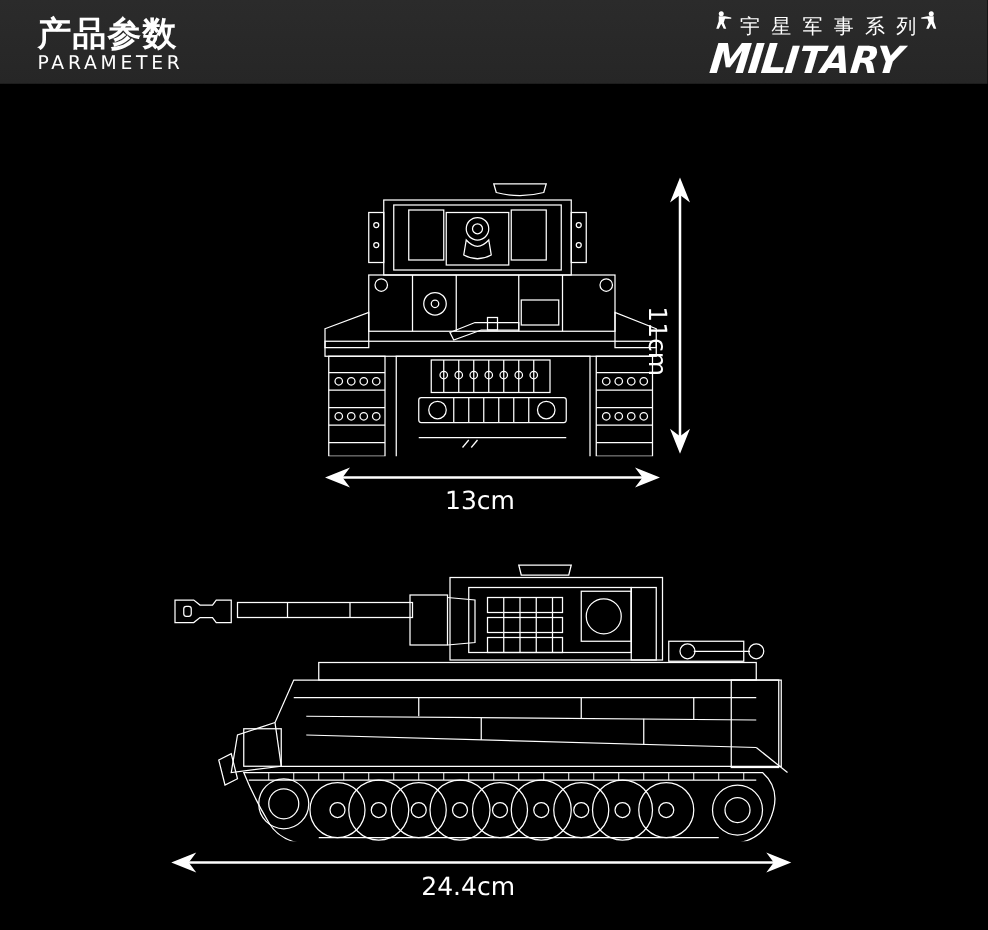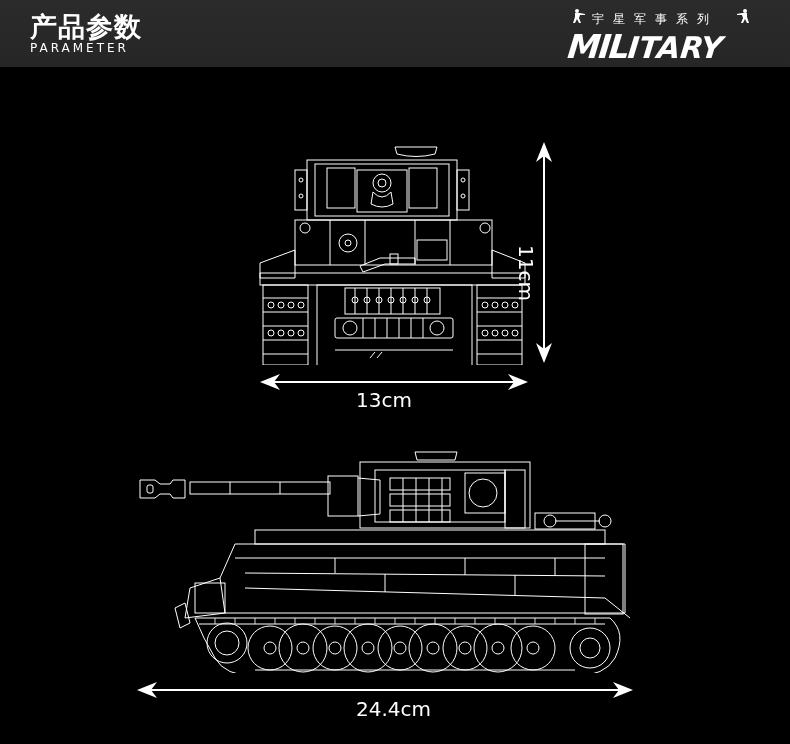--- a/index.html
+++ b/index.html
@@ -1,21 +1,21 @@
 <!DOCTYPE html>
 <html><head>
 <meta charset="utf-8">
 <style>
   html, body { margin: 0; padding: 0; background: #000; }
   body { width: 790px; height: 744px; position: relative; overflow: hidden; font-family: "DejaVu Sans", sans-serif; color: #fff; }
   .header { position: absolute; left: 0; top: 0; width: 790px; height: 67px; background: linear-gradient(180deg, #2b2b2b 0%, #262626 100%); }
   .title-cn { position: absolute; left: 30px; top: 9px; font-size: 27px; font-weight: bold; letter-spacing: 1px; color: #fff; }
-  .title-en { position: absolute; left: 30px; top: 41px; font-size: 12px; letter-spacing: 3px; color: #fff; font-family: "DejaVu Sans", sans-serif; }
+  .title-en { position: absolute; left: 30px; top: 41px; font-size: 15px; letter-spacing: 3px; color: #fff; font-family: "DejaVu Sans", sans-serif; }
   .logo { position: absolute; left: 566px; top: 6px; width: 192px; height: 56px; }
-  .logo-series { position: absolute; left: 26px; top: 5px; font-size: 12px; letter-spacing: 9px; color: #fff; }
+  .logo-series { position: absolute; left: 26px; top: 5px; font-size: 16px; letter-spacing: 9px; color: #fff; }
   .logo-word { position: absolute; left: 2px; top: 21px; font-size: 30px; font-weight: bold; font-style: italic; color: #fff; letter-spacing: 0px; font-family: "DejaVu Sans", sans-serif; transform: skewX(-6deg); }
   .logo-word .mi { font-size: 33px; letter-spacing: -2px; }
   .soldier { position: absolute; top: 2px; width: 16px; height: 16px; }
   .dim-label { position: absolute; font-size: 20px; color: #fff; font-family: "DejaVu Sans", sans-serif; }
   svg.arrow { position: absolute; overflow: visible; }
   svg.drawing { position: absolute; }
 </style>
 </head>
 <body>
 
@@ -257,13 +257,13 @@
     <circle cx="398" cy="200" r="22"></circle>
       <circle cx="398" cy="200" r="6"></circle>
   </g>
 </svg>
 
 <svg class="arrow" style="left:135px; top:680px;" width="500" height="20">
   <line x1="8" y1="10" x2="492" y2="10" stroke="#fff" stroke-width="2"></line>
   <path d="M22 2 L2 10 L22 18 L16 10 Z" fill="#fff"></path>
   <path d="M478 2 L498 10 L478 18 L484 10 Z" fill="#fff"></path>
 </svg>
-<div class="dim-label" style="left:356px; top:697px;">24.4cm</div>
+<div class="dim-label" style="left:337px; top:697px;">24.4cm</div>
 
 </body></html>

